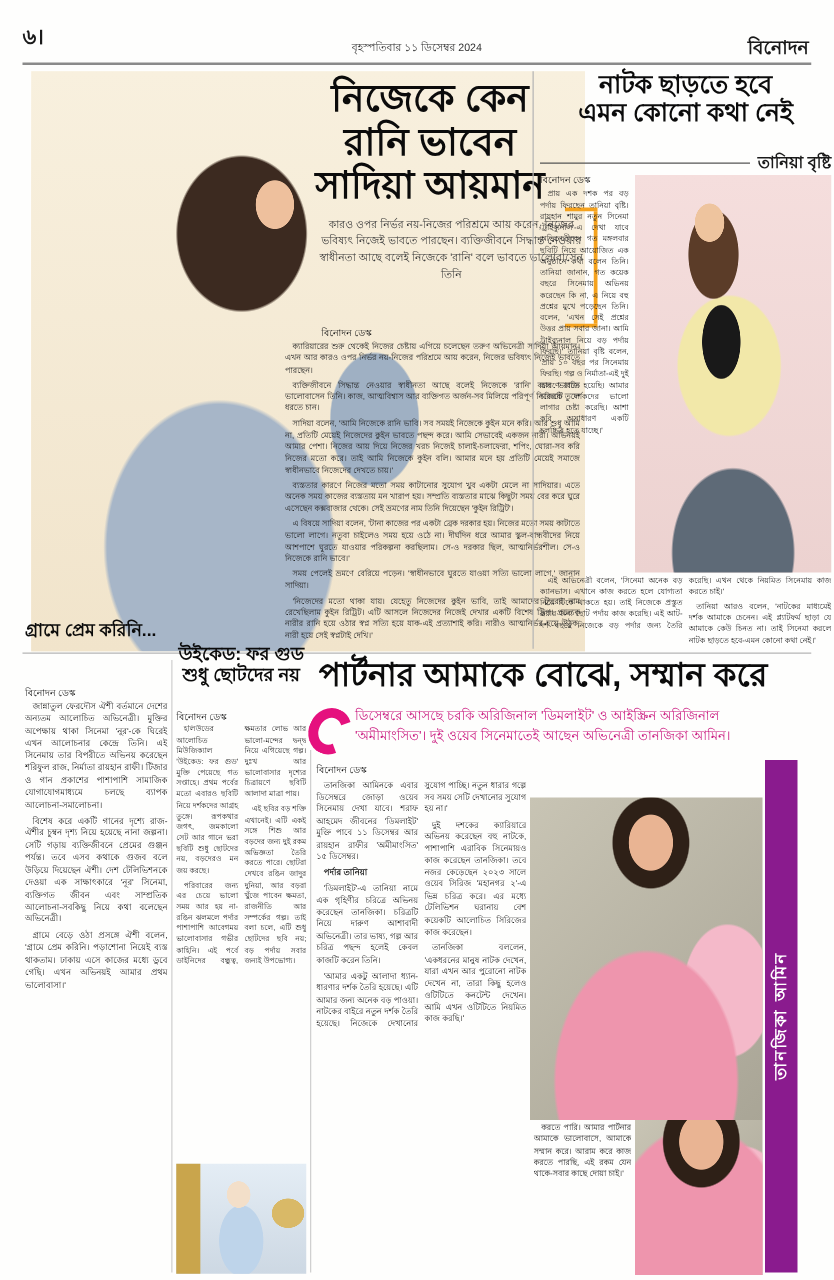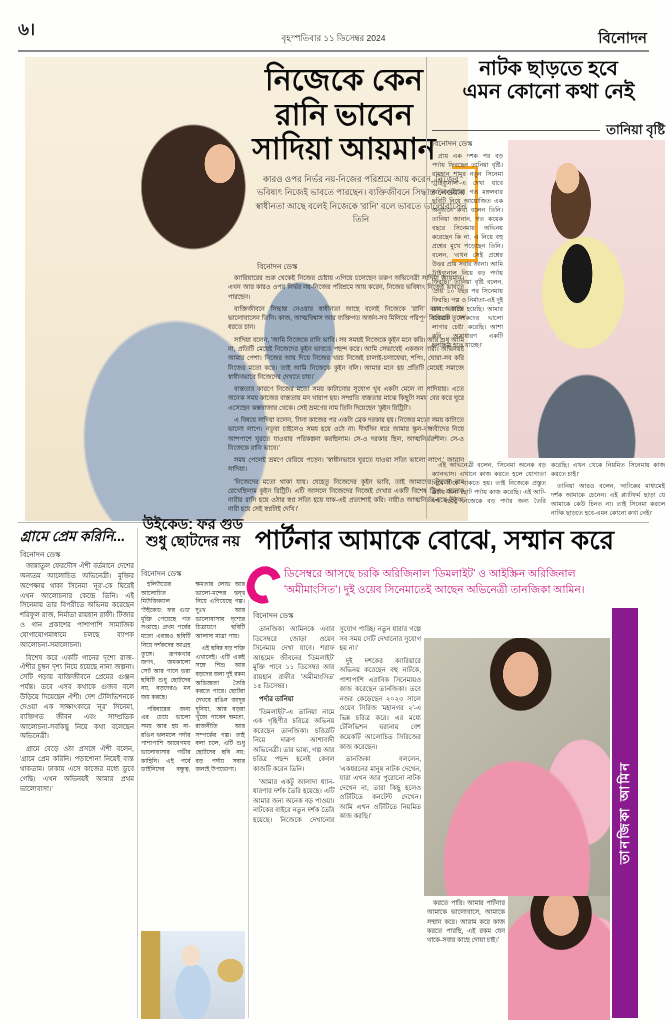--- a/index.html
+++ b/index.html
@@ -118,21 +118,21 @@
     <p>প্রায় এক দশক পর বড় পর্দায় ফিরছেন তানিয়া বৃষ্টি। রায়হান শামুর নতুন সিনেমা 'ট্রাইব্যুনাল'-এ দেখা যাবে অভিনেত্রীকে। গত মঙ্গলবার ছবিটি নিয়ে আয়োজিত এক অনুষ্ঠানে কথা বলেন তিনি। তানিয়া জানান, গত কয়েক বছরে সিনেমায় অভিনয় করেছেন কি না, এ নিয়ে বহু প্রশ্নের মুখে পড়েছেন তিনি। বলেন, 'এখন সেই প্রশ্নের উত্তর প্রায় সবার জানা। আমি ট্রাইব্যুনাল নিয়ে বড় পর্দায় ফিরছি।' তানিয়া বৃষ্টি বলেন, 'প্রায় ১০ বছর পর সিনেমায় ফিরছি। গল্প ও নির্মাতা-এই দুই কারণে রাজি হয়েছি। আমার চরিত্রটি দর্শকদের ভালো লাগার চেষ্টা করেছি। আশা করি অসাধারণ একটি চলচ্চিত্র হতে যাচ্ছে।'</p>
   </div>
   <div class="abs bt cols2" style="left:432px;top:461px;width:233px;height:58px;font-size:6.2px;">
     <p>এই অভিনেত্রী বলেন, 'সিনেমা অনেক বড় ক্যানভাস। এখানে কাজ করতে হলে যোগ্যতা নিয়ে টিকে থাকতে হয়। তাই নিজেকে প্রস্তুত করার জন্য ছোট পর্দায় কাজ করেছি। এই আট-দশ বছরে নিজেকে বড় পর্দার জন্য তৈরি করেছি। এখন থেকে নিয়মিত সিনেমায় কাজ করতে চাই।'</p>
     <p>তানিয়া আরও বলেন, 'নাটকের মাধ্যমেই দর্শক আমাকে চেনেন। এই প্ল্যাটফর্ম ছাড়া যে আমাকে কেউ চিনত না। তাই সিনেমা করলে নাটক ছাড়তে হবে-এমন কোনো কথা নেই।'</p>
 
   </div>
 
   <div class="abs" style="left:18px;top:522px;width:631px;height:1px;background:#b5b5b5;"></div>
 
-  <div class="abs headline" style="left:20px;top:528px;width:114px;font-size:14px;font-style:italic;">গ্রামে প্রেম করিনি...</div>
+  <div class="abs headline" style="left:20px;top:496px;width:114px;font-size:14px;">গ্রামে প্রেম করিনি...</div>
   <div class="abs byline" style="left:20px;top:549px;">বিনোদন ডেস্ক</div>
   <div class="abs bt" style="left:20px;top:561px;width:114px;height:455px;font-size:6.8px;">
     <p>জান্নাতুল ফেরদৌস ঐশী বর্তমানে দেশের অন্যতম আলোচিত অভিনেত্রী। মুক্তির অপেক্ষায় থাকা সিনেমা 'নূর'-কে ঘিরেই এখন আলোচনার কেন্দ্রে তিনি। এই সিনেমায় তার বিপরীতে অভিনয় করেছেন শরিফুল রাজ, নির্মাতা রায়হান রাফী। টিজার ও গান প্রকাশের পাশাপাশি সামাজিক যোগাযোগমাধ্যমে চলছে ব্যাপক আলোচনা-সমালোচনা।</p>
     <p>বিশেষ করে একটি গানের দৃশ্যে রাজ-ঐশীর চুম্বন দৃশ্য নিয়ে হয়েছে নানা জল্পনা। সেটি গড়ায় ব্যক্তিজীবনে প্রেমের গুঞ্জন পর্যন্ত। তবে এসব কথাকে গুজব বলে উড়িয়ে দিয়েছেন ঐশী। দেশ টেলিভিশনকে দেওয়া এক সাক্ষাৎকারে 'নূর' সিনেমা, ব্যক্তিগত জীবন এবং সাম্প্রতিক আলোচনা-সবকিছু নিয়ে কথা বলেছেন অভিনেত্রী।</p>
     <p>গ্রামে বেড়ে ওঠা প্রসঙ্গে ঐশী বলেন, 'গ্রামে প্রেম করিনি। পড়াশোনা নিয়েই ব্যস্ত থাকতাম। ঢাকায় এসে কাজের মধ্যে ডুবে গেছি। এখন অভিনয়ই আমার প্রথম ভালোবাসা।'</p>
   </div>
   <div class="abs" style="left:137px;top:528px;width:1px;height:490px;background:#d0d0d0;"></div>
 
   <div class="abs headline" style="left:141px;top:516px;width:104px;font-size:14.5px;text-align:center;">
     <div>উইকেড: ফর গুড</div>

